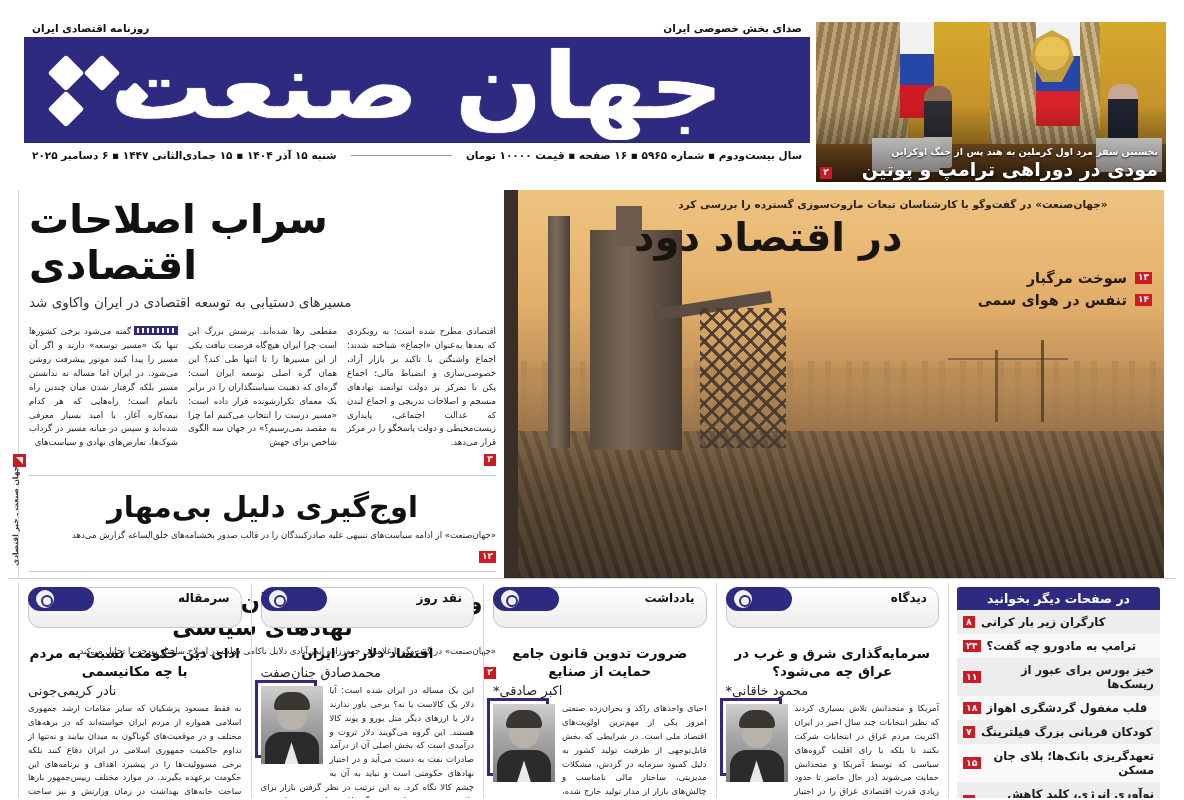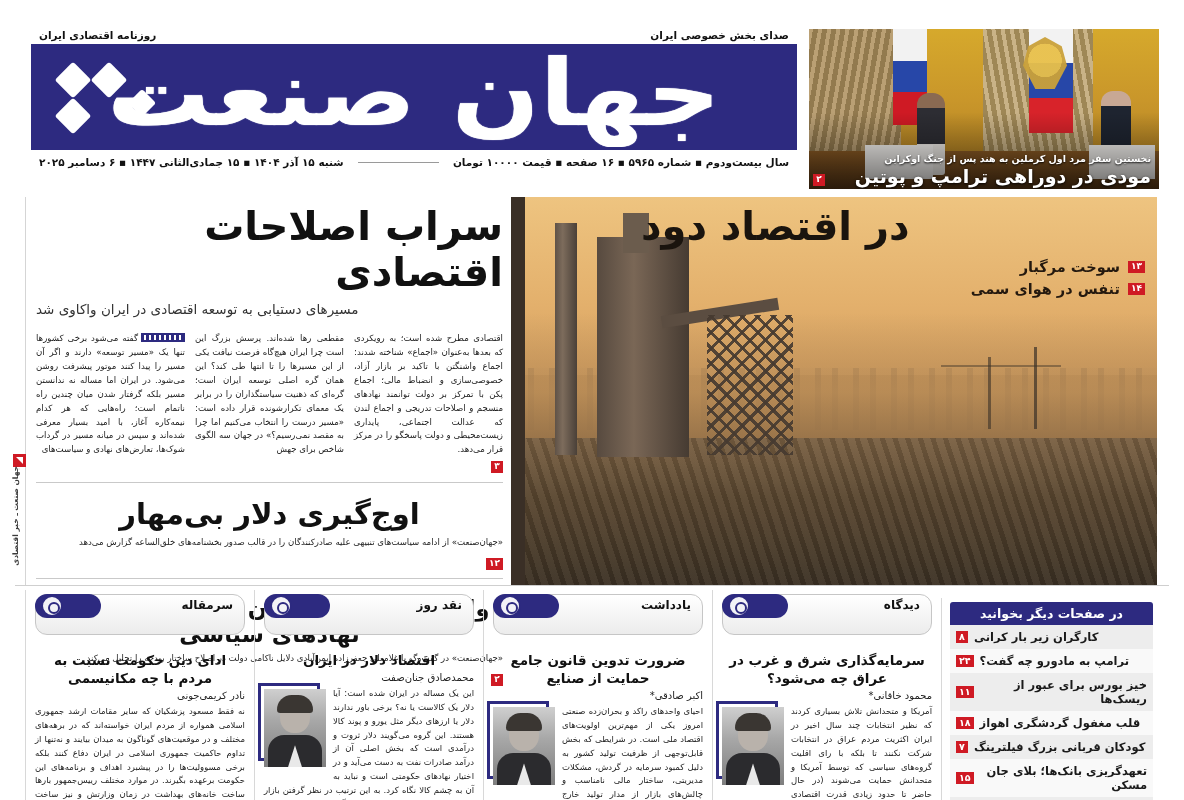--- a/index.html
+++ b/index.html
@@ -11,21 +11,21 @@
     background: #ffffff;
     font-family: "DejaVu Sans", "Liberation Sans", sans-serif;
     overflow: hidden;
   }
 
   .page {
     position: relative;
     width: 1184px;
     height: 800px;
     background: #fff;
-    padding: 15px;
+    padding: 8px;
   }
 
   
   .top-band {
     position: relative;
     display: flex;
     flex-direction: row-reverse;
     align-items: flex-start;
     height: 178px;
     padding: 14px 10px 0 10px;
@@ -103,21 +103,20 @@
   }
 
   
   .top-photo {
     position: relative;
     width: 350px;
     height: 160px;
     flex: 0 0 350px;
     overflow: hidden;
     background: #111;
-    margin-left: 6px;
   }
   .tp-canvas { position:absolute; inset:0; }
   .tp-gold { position:absolute; inset:0; background: linear-gradient(180deg,#d6a92c 0%, #c9962a 45%, #a97a22 100%); }
   .tp-curtain-l { position:absolute; left:0; top:0; width:92px; height:100%;
      background: repeating-linear-gradient(100deg, #b9a078 0 4px, #8f7850 4px 9px); opacity:.95; }
   .tp-curtain-r { position:absolute; right:66px; top:0; width:110px; height:100%;
      background: repeating-linear-gradient(80deg, #c9b48c 0 4px, #9c8658 4px 9px); opacity:.95; }
   .tp-floor { position:absolute; left:0; right:0; bottom:0; height:38px; background: linear-gradient(180deg,#8a5a24,#5f3c18); }
   .tp-flag-ru { position:absolute; left:84px; top:0; width:34px; height:96px;
      background: linear-gradient(180deg,#f2f2f2 0 33%, #2747a8 33% 66%, #cf1a24 66% 100%); }
@@ -177,21 +176,21 @@
     height: 392px;
   }
 
   
   .lead-col {
     flex: 0 0 486px;
     padding: 0 8px 0 10px;
     border-left: 1px solid #d5d5d5;
   }
   .lead-title {
-    text-align: right;
+    text-align: left;
     font-size: 40px;
     font-weight: bold;
     color: #111;
     letter-spacing: -1.5px;
     line-height: 1.15;
     margin-top: 6px;
   }
   .lead-sub {
     text-align: left;
     font-size: 13.5px;
@@ -378,21 +377,21 @@
     height: 226px;
     gap: 0;
   }
   .bcol {
     flex: 1 1 0;
     padding: 4px 9px 0 9px;
     border-left: 1px solid #d8d8d8;
     position: relative;
     overflow: hidden;
   }
-  .bcol:last-child { border-left: none; margin-top: 8px; }
+  .bcol:last-child { border-left: none; }
   .bcol.listcol { flex: 0 0 218px; border-left: 1px solid #d8d8d8; padding: 4px 6px 0 8px; }
 
   
   .sectab {
     position: relative;
     height: 41px;
     margin-bottom: 16px;
   }
   .sectab-bar {
     position: absolute;
@@ -460,22 +459,22 @@
   .art-title {
     text-align: center;
     font-size: 13.5px;
     font-weight: bold;
     color: #111;
     line-height: 1.35;
     margin-bottom: 3px;
     letter-spacing: -0.3px;
   }
   .art-author {
-    text-align: right;
-    font-size: 10px;
+    text-align: left;
+    font-size: 13px;
     color: #222;
     margin-bottom: 4px;
   }
   .art-text {
     font-size: 8.5px;
     line-height: 1.62;
     color: #1c1c1c;
     text-align: justify;
   }
   .art-photo {
@@ -583,21 +582,21 @@
         </div>
         <div class="col">مقطعی رها شده‌اند. پرسش بزرگ این است چرا ایران هیچ‌گاه فرصت نیافت یکی از این مسیرها را تا انتها طی کند؟ این همان گره اصلی توسعه ایران است؛ گره‌ای که ذهنیت سیاستگذاران را در برابر یک معمای تکرارشونده قرار داده است: «مسیر درست را انتخاب می‌کنیم اما چرا به مقصد نمی‌رسیم؟» در جهان سه الگوی شاخص برای جهش</div>
         <div class="col">
           <span>اقتصادی مطرح شده است؛ به رویکردی که بعدها به‌عنوان «اجماع» شناخته شدند: اجماع واشنگتن با تاکید بر بازار آزاد، خصوصی‌سازی و انضباط مالی؛ اجماع پکن با تمرکز بر دولت توانمند نهادهای منسجم و اصلاحات تدریجی و اجماع لندن که عدالت اجتماعی، پایداری زیست‌محیطی و دولت پاسخگو را در مرکز قرار می‌دهد.</span>
           <div style="margin-top:3px;"><span class="pagenum">۳</span></div>
         </div>
       </div>
 
       <div class="hr-thin"></div>
 
-      <div class="sec-title">اوج‌گیری دلار بی‌مهار</div>
+      <div class="sec-title">اوج‌گیری دلیل بی‌مهار</div>
       <div class="sec-sub">«جهان‌صنعت» از ادامه سیاست‌های تنبیهی علیه صادرکنندگان را در قالب صدور بخشنامه‌های خلق‌الساعه گزارش می‌دهد</div>
       <div class="sec-num"><span class="pagenum">۱۲</span></div>
 
       <div class="hr-thin"></div>
 
       <div class="sec-title smaller">وابستگی بودجه‌بگیران فرهنگی به قدرت نهادهای سیاسی</div>
       <div class="sec-sub">«جهان‌صنعت» در گفت‌وگو با غلامعلی جعفرزاده ایمن‌آبادی دلایل ناکامی دولت در اصلاح ساختار بودجه را تحلیل می‌کند</div>
       <div class="sec-num"><span class="pagenum">۲</span></div>
     </div>
 
@@ -613,20 +612,21 @@
         <div class="bp-wire"></div>
         <div class="bp-stack"></div>
         <div class="bp-tower"></div>
         <div class="bp-tower2"></div>
         <div class="bp-beam"></div>
         <div class="bp-lattice"></div>
         <div class="bp-edge"></div>
       </div>
 
       <div class="bp-overlay">
+        <div class="bp-kicker">«جهان‌صنعت» در گفت‌وگو با کارشناسان تبعات مازوت‌سوزی گسترده را بررسی کرد</div>
         <div class="bp-title">در اقتصاد دود</div>
         <div class="bp-list">
           <div class="bp-list-row">
             <span class="pagenum">۱۳</span>
             <span class="lbl">سوخت مرگبار</span>
           </div>
           <div class="bp-list-row">
             <span class="pagenum">۱۴</span>
             <span class="lbl">تنفس در هوای سمی</span>
           </div>

